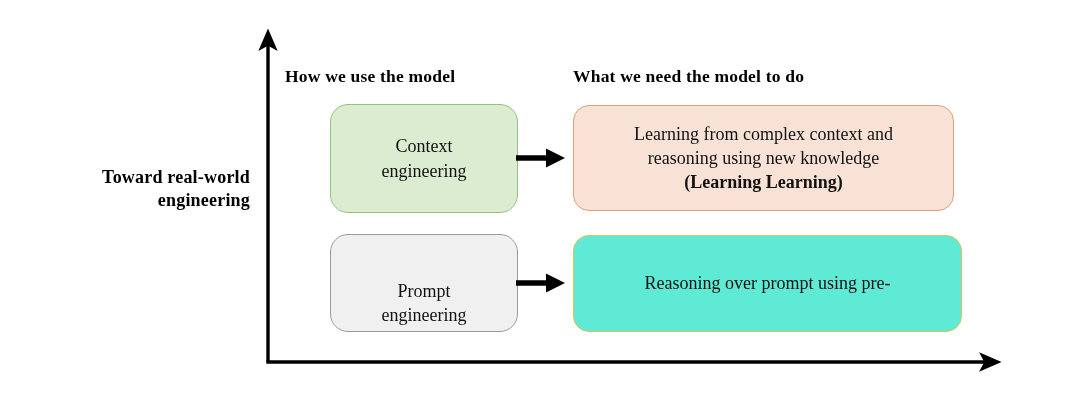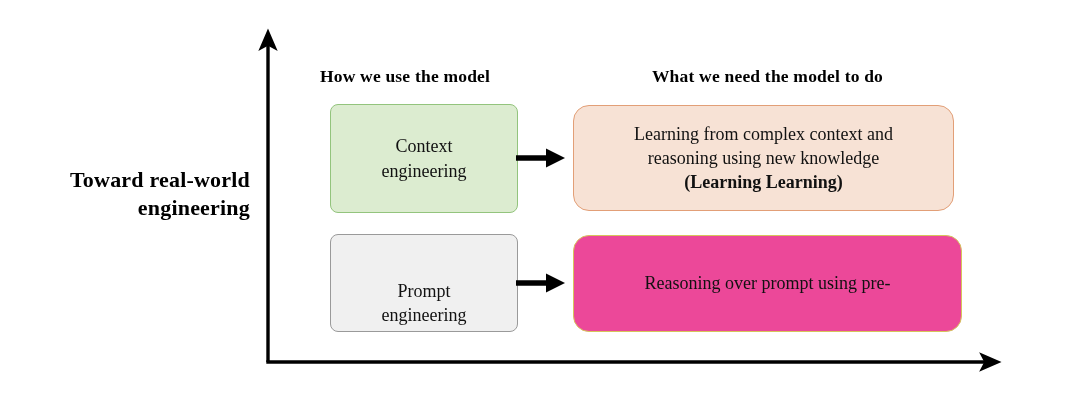--- a/index.html
+++ b/index.html
@@ -27,21 +27,21 @@
     top: 0;
     width: 1080px;
     height: 409px;
     pointer-events: none;
   }
 
   
   .axis-title {
     position: absolute;
     font-weight: bold;
-    font-size: 22px;
+    font-size: 18px;
     line-height: 1.25;
     letter-spacing: 0.2px;
     color: #000000;
   }
   #y-axis-title {
     left: 34px;
     top: 166px;
     width: 216px;
     text-align: right;
   }
@@ -52,35 +52,34 @@
     text-align: center;
   }
 
   
   .column-header {
     position: absolute;
     font-weight: bold;
     font-size: 17.5px;
     letter-spacing: 0.2px;
     color: #000000;
-    text-align: center;
     white-space: nowrap;
   }
   #header-left  { left: 285px; top: 66px; width: 240px; }
   #header-right { left: 573px; top: 66px; width: 389px; }
 
   
   .node-box {
     position: absolute;
     box-sizing: border-box;
     display: flex;
     align-items: center;
     justify-content: center;
     text-align: center;
-    border-radius: 8px;
+    border-radius: 18px;
     border-style: solid;
     border-width: 1.6px;
     font-size: 18px;
     line-height: 1.34;
     padding: 4px 10px;
   }
   .node-box .node-text { display: block; }
   .node-box .node-emph { display: block; font-weight: bold; }
 
   #box-context-engineering {
@@ -95,21 +94,21 @@
     align-items: flex-end;
   }
   #box-context-learning {
     left: 573px;  top: 105px;  width: 381px; height: 106px;
     background: #f7e2d5;
     border-color: #e29f77;
     border-radius: 16px;
   }
   #box-pretrained-reasoning {
     left: 573px;  top: 235px;  width: 389px; height: 97px;
-    background: #ec4899;
+    background: #5eead4;
     border-color: #d6c45c;
     border-radius: 16px;
   }
 
   
   .connector {
     position: absolute;
     width: 60px;
     height: 36px;
   }

